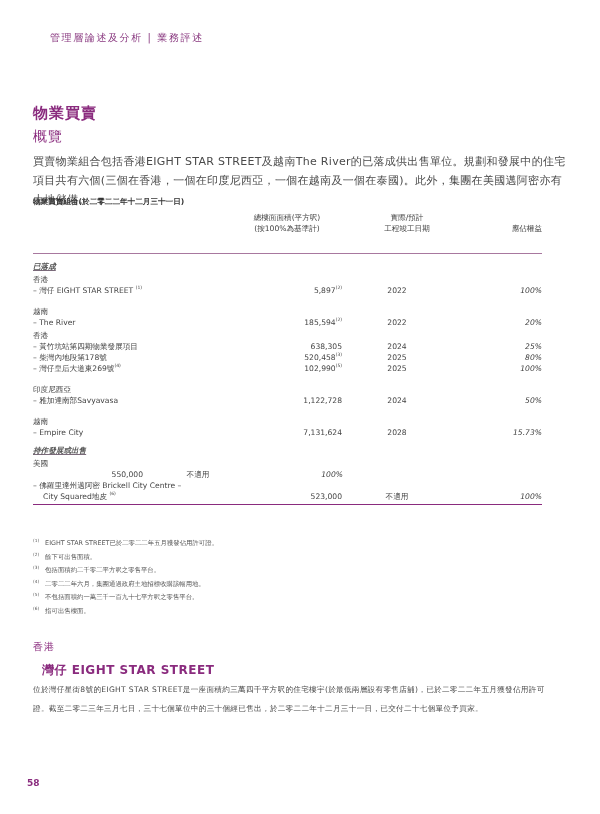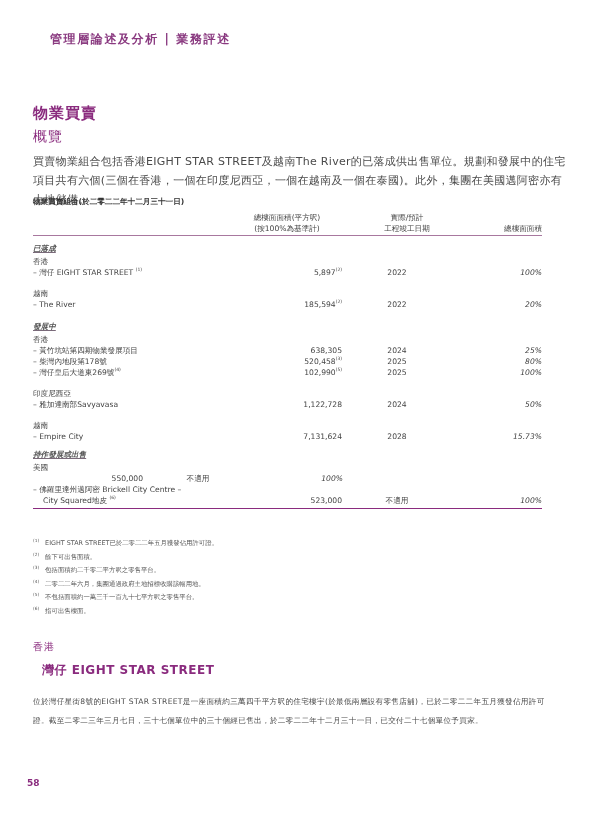--- a/index.html
+++ b/index.html
@@ -3,21 +3,21 @@
 <meta charset="utf-8">
 <style>
   html, body { margin: 0; padding: 0; background: #ffffff; }
   body {
     width: 600px; height: 814px; position: relative; overflow: hidden;
     font-family: "DejaVu Sans", "Liberation Sans", sans-serif;
     color: #3a3a3a;
   }
   .running-head {
     position: absolute; left: 50px; top: 31px;
-    font-size: 12px; letter-spacing: 1.6px; color: #8a3a80; font-weight: bold;
+    font-size: 10px; letter-spacing: 1.6px; color: #8a3a80; font-weight: normal;
   }
   .title {
     position: absolute; left: 33px; top: 104px;
     font-size: 15px; font-weight: bold; color: #8a2b7e; letter-spacing: 1px;
   }
   .subtitle {
     position: absolute; left: 33px; top: 128px;
     font-size: 14px; color: #8a2b7e; letter-spacing: 1px;
   }
   .intro {
@@ -26,21 +26,21 @@
   }
   .table-title {
     position: absolute; left: 33px; top: 197px;
     font-size: 7.6px; font-weight: bold; color: #333;
   }
   .portfolio {
     position: absolute; left: 33px; top: 210px; width: 509px;
     font-size: 7.6px; color: #444;
   }
   .col-head {
-    display: flex; align-items: flex-end; height: 24px; padding-bottom: 1px;
+    display: flex; align-items: flex-end; height: 24px; padding-bottom: 19px;
     border-bottom: 1px solid #a8789f; line-height: 11px;
   }
   .col-head .c1 { flex: 1; }
   .c-area { width: 110px; text-align: right; padding-right: 0px; }
   .c-date { width: 110px; text-align: center; }
   .c-int { width: 90px; text-align: right; font-style: italic; }
   .head-area { text-align: center; width: 110px; }
   .head-date { text-align: center; width: 90px; margin-left: 20px; }
   .head-int { width: 90px; text-align: right; }
   .grp {
@@ -65,21 +65,21 @@
   .hk-title {
     position: absolute; left: 33px; top: 640px;
     font-size: 10px; color: #8a2b7e; letter-spacing: 1px;
   }
   .hk-sub {
     position: absolute; left: 42px; top: 662px;
     font-size: 12px; font-weight: bold; color: #8a2b7e; letter-spacing: 0.5px;
   }
   .hk-body {
     position: absolute; left: 33px; top: 680px; width: 520px;
-    font-size: 7.6px; line-height: 19px; color: #4a4a4a; letter-spacing: 0.3px; margin-top: 12px;
+    font-size: 7.6px; line-height: 19px; color: #4a4a4a; letter-spacing: 0.3px;
   }
   .page-num {
     position: absolute; left: 27px; top: 778px;
     font-size: 9px; font-weight: bold; color: #8a2b7e;
   }
 </style>
 </head>
 <body>
 
 <div class="running-head">管理層論述及分析 | 業務評述</div>
@@ -94,40 +94,39 @@
   <div class="col-head">
     <div class="c1"></div>
     <div class="head-area">
       <div>總樓面面積(平方呎)</div>
       <div>(按100%為基準計)</div>
     </div>
     <div class="head-date">
       <div>實際/預計</div>
       <div>工程竣工日期</div>
     </div>
-    <div class="head-int">總樓面面積</div>
+    <div class="head-int">應佔權益</div>
   </div>
 
   <div class="grp">已落成</div>
   <div class="region">香港</div>
   <div class="row">
     <div class="name"><span>– 灣仔 EIGHT STAR STREET</span> <sup>(1)</sup></div>
     <div class="c-area"><span>5,897</span><sup>(2)</sup></div>
     <div class="c-date">2022</div>
     <div class="c-int">100%</div>
   </div>
   <div class="region spaced">越南</div>
   <div class="row">
     <div class="name">– The River</div>
     <div class="c-area"><span>185,594</span><sup>(2)</sup></div>
     <div class="c-date">2022</div>
     <div class="c-int">20%</div>
   </div>
 
-  <div class="grp" style="margin-top:11px">發展中</div>
   <div class="region">香港</div>
   <div class="row">
     <div class="name">– 黃竹坑站第四期物業發展項目</div>
     <div class="c-area">638,305</div>
     <div class="c-date">2024</div>
     <div class="c-int">25%</div>
   </div>
   <div class="row">
     <div class="name">– 柴灣內地段第178號</div>
     <div class="c-area"><span>520,458</span><sup>(3)</sup></div>

